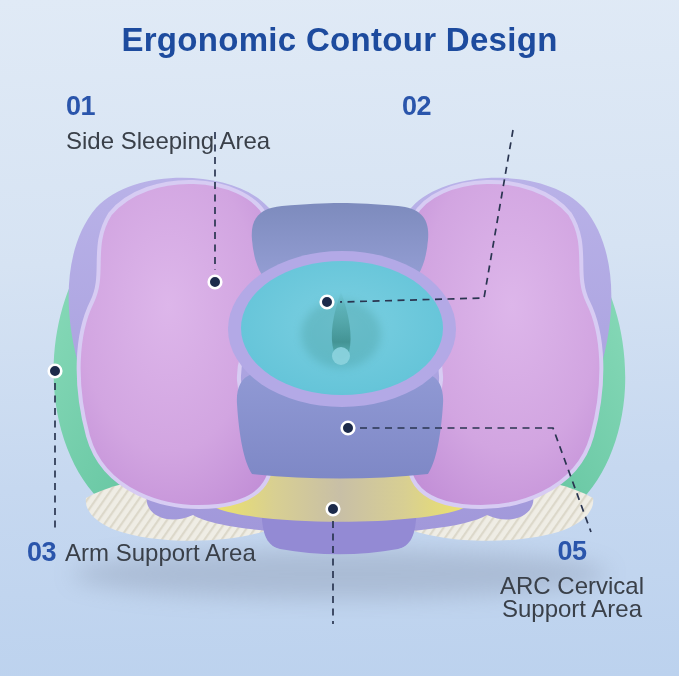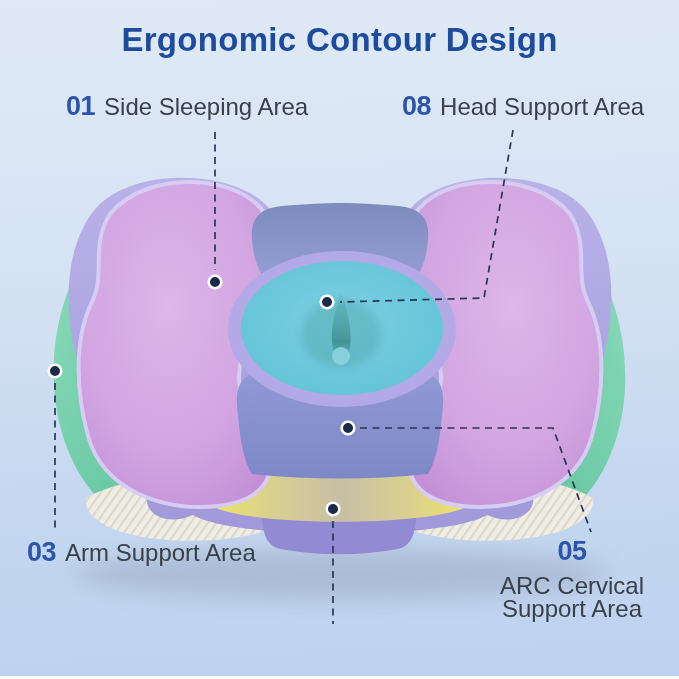--- a/index.html
+++ b/index.html
@@ -10,21 +10,21 @@
     font-family:"Liberation Sans", sans-serif;
   }
   .art { position:absolute; left:0; top:0; width:679px; height:679px; }
   .title {
     position:absolute; left:0; top:21px; width:679px; text-align:center;
     font-size:33px; font-weight:bold; letter-spacing:.3px; color:#1d4b9e;
   }
   .callout-label { position:absolute; display:flex; align-items:baseline; gap:9px; white-space:nowrap; }
   .callout-label .num { font-size:27px; font-weight:bold; color:#2a55ab; letter-spacing:-.5px; line-height:1; }
   .callout-label .txt { font-size:24px; color:#3a4049; line-height:23px; }
-  .pos-01 { left:66px;  top:93px; }
+  .pos-01 { left:66px;  top:93px;flex-direction:column; }
   .pos-02 { left:402px; top:93px; }
   .pos-03 { left:27px;  top:539px; }
   .pos-04 { left:220px; top:631px; }
   .pos-05 { left:500px; top:538px; align-items:center;flex-direction:column; }
   .pos-05 .lines { display:flex; flex-direction:column;text-align:center; }
 </style>
 </head>
 <body>
 
 <div class="stage">
@@ -173,22 +173,21 @@
   </svg>
 
   <div class="title">Ergonomic Contour Design</div>
 
   <div class="callout-label pos-01">
     <span class="num">01</span>
     <span class="txt">Side Sleeping Area</span>
   </div>
 
   <div class="callout-label pos-02">
-    <span class="num">08</span>
-    <span class="txt">Head Support Area</span>
+    <span class="num">02</span>
   </div>
 
   <div class="callout-label pos-03">
     <span class="num">03</span>
     <span class="txt">Arm Support Area</span>
   </div>
 
 
   <div class="callout-label pos-05">
     <span class="num">05</span>

